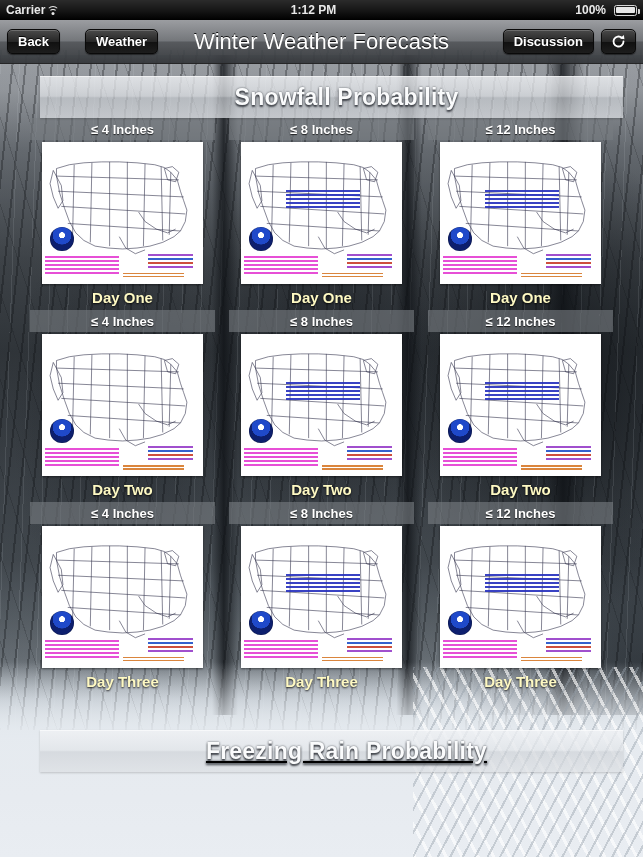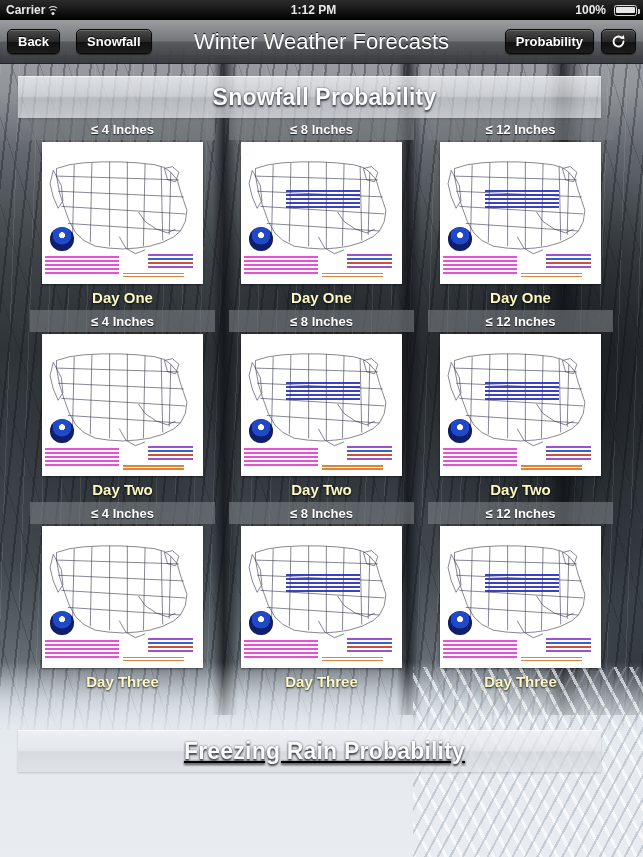--- a/index.html
+++ b/index.html
@@ -96,28 +96,28 @@
   .btn{
     position:relative; z-index:2;
     background:linear-gradient(to bottom,#4a4a4a 0%,#272727 50%,#101010 51%,#1d1d1d 100%);
     border:1px solid #0a0a0a; border-radius:5px;
     color:#fff; font-size:13px; font-weight:bold;
     padding:5px 10px; line-height:1;
     text-shadow:0 -1px 0 rgba(0,0,0,.9);
     box-shadow:inset 0 1px 0 rgba(255,255,255,.20), 0 1px 1px rgba(0,0,0,.5);
     cursor:pointer; white-space:nowrap;
   }
-  .nav-left{ display:flex; gap:16px; position:relative; z-index:2; }
+  .nav-left{ display:flex; gap:25px; position:relative; z-index:2; }
   .nav-right{ display:flex; gap:7px; margin-left:auto; align-items:center; position:relative; z-index:2; }
   .btn-refresh{ padding:4px 9px; font-size:15px; }
   .refresh-ico{ display:block; width:15px; height:15px; }
 
   
   .banner{
-    position:absolute; left:18px; width:583px; height:42px; z-index:12;
+    position:absolute; left:40px; width:583px; height:42px; z-index:12;
     background:linear-gradient(to bottom, rgba(240,242,245,.80) 0%, rgba(226,229,233,.72) 48%,
                                           rgba(206,210,215,.66) 52%, rgba(221,224,228,.74) 100%);
     display:flex; align-items:center; justify-content:center;
     box-shadow:inset 0 1px 0 rgba(255,255,255,.55), 0 1px 2px rgba(0,0,0,.18);
     padding-left:30px;
   }
   .banner span{
     font-size:23px; font-weight:bold; color:#fafbfc;
     text-shadow:0 2px 2px rgba(40,44,50,.85), 0 0 2px rgba(60,64,70,.9);
     letter-spacing:.2px;
@@ -214,25 +214,25 @@
       <span>100%</span>
       <span class="batt">
           <i></i>
         </span>
     </div>
   </div>
 
   <div class="navbar">
     <div class="nav-left">
       <button class="btn">Back</button>
-      <button class="btn">Snowfall</button>
+      <button class="btn">Weather</button>
     </div>
     <div class="navtitle">Winter Weather Forecasts</div>
     <div class="nav-right">
-      <button class="btn">Probability</button>
+      <button class="btn">Discussion</button>
       <button class="btn btn-refresh">
         <svg class="refresh-ico" viewBox="0 0 24 24">
           <path d="M20 12a8 8 0 1 1-2.6-5.9" fill="none" stroke="#fff" stroke-width="3" stroke-linecap="round"></path>
           <polygon points="20.5,1.5 21.5,8.5 14.5,7.0" fill="#fff"></polygon>
         </svg>
       </button>
     </div>
   </div>
 
   <div class="banner" id="banner-snow">

